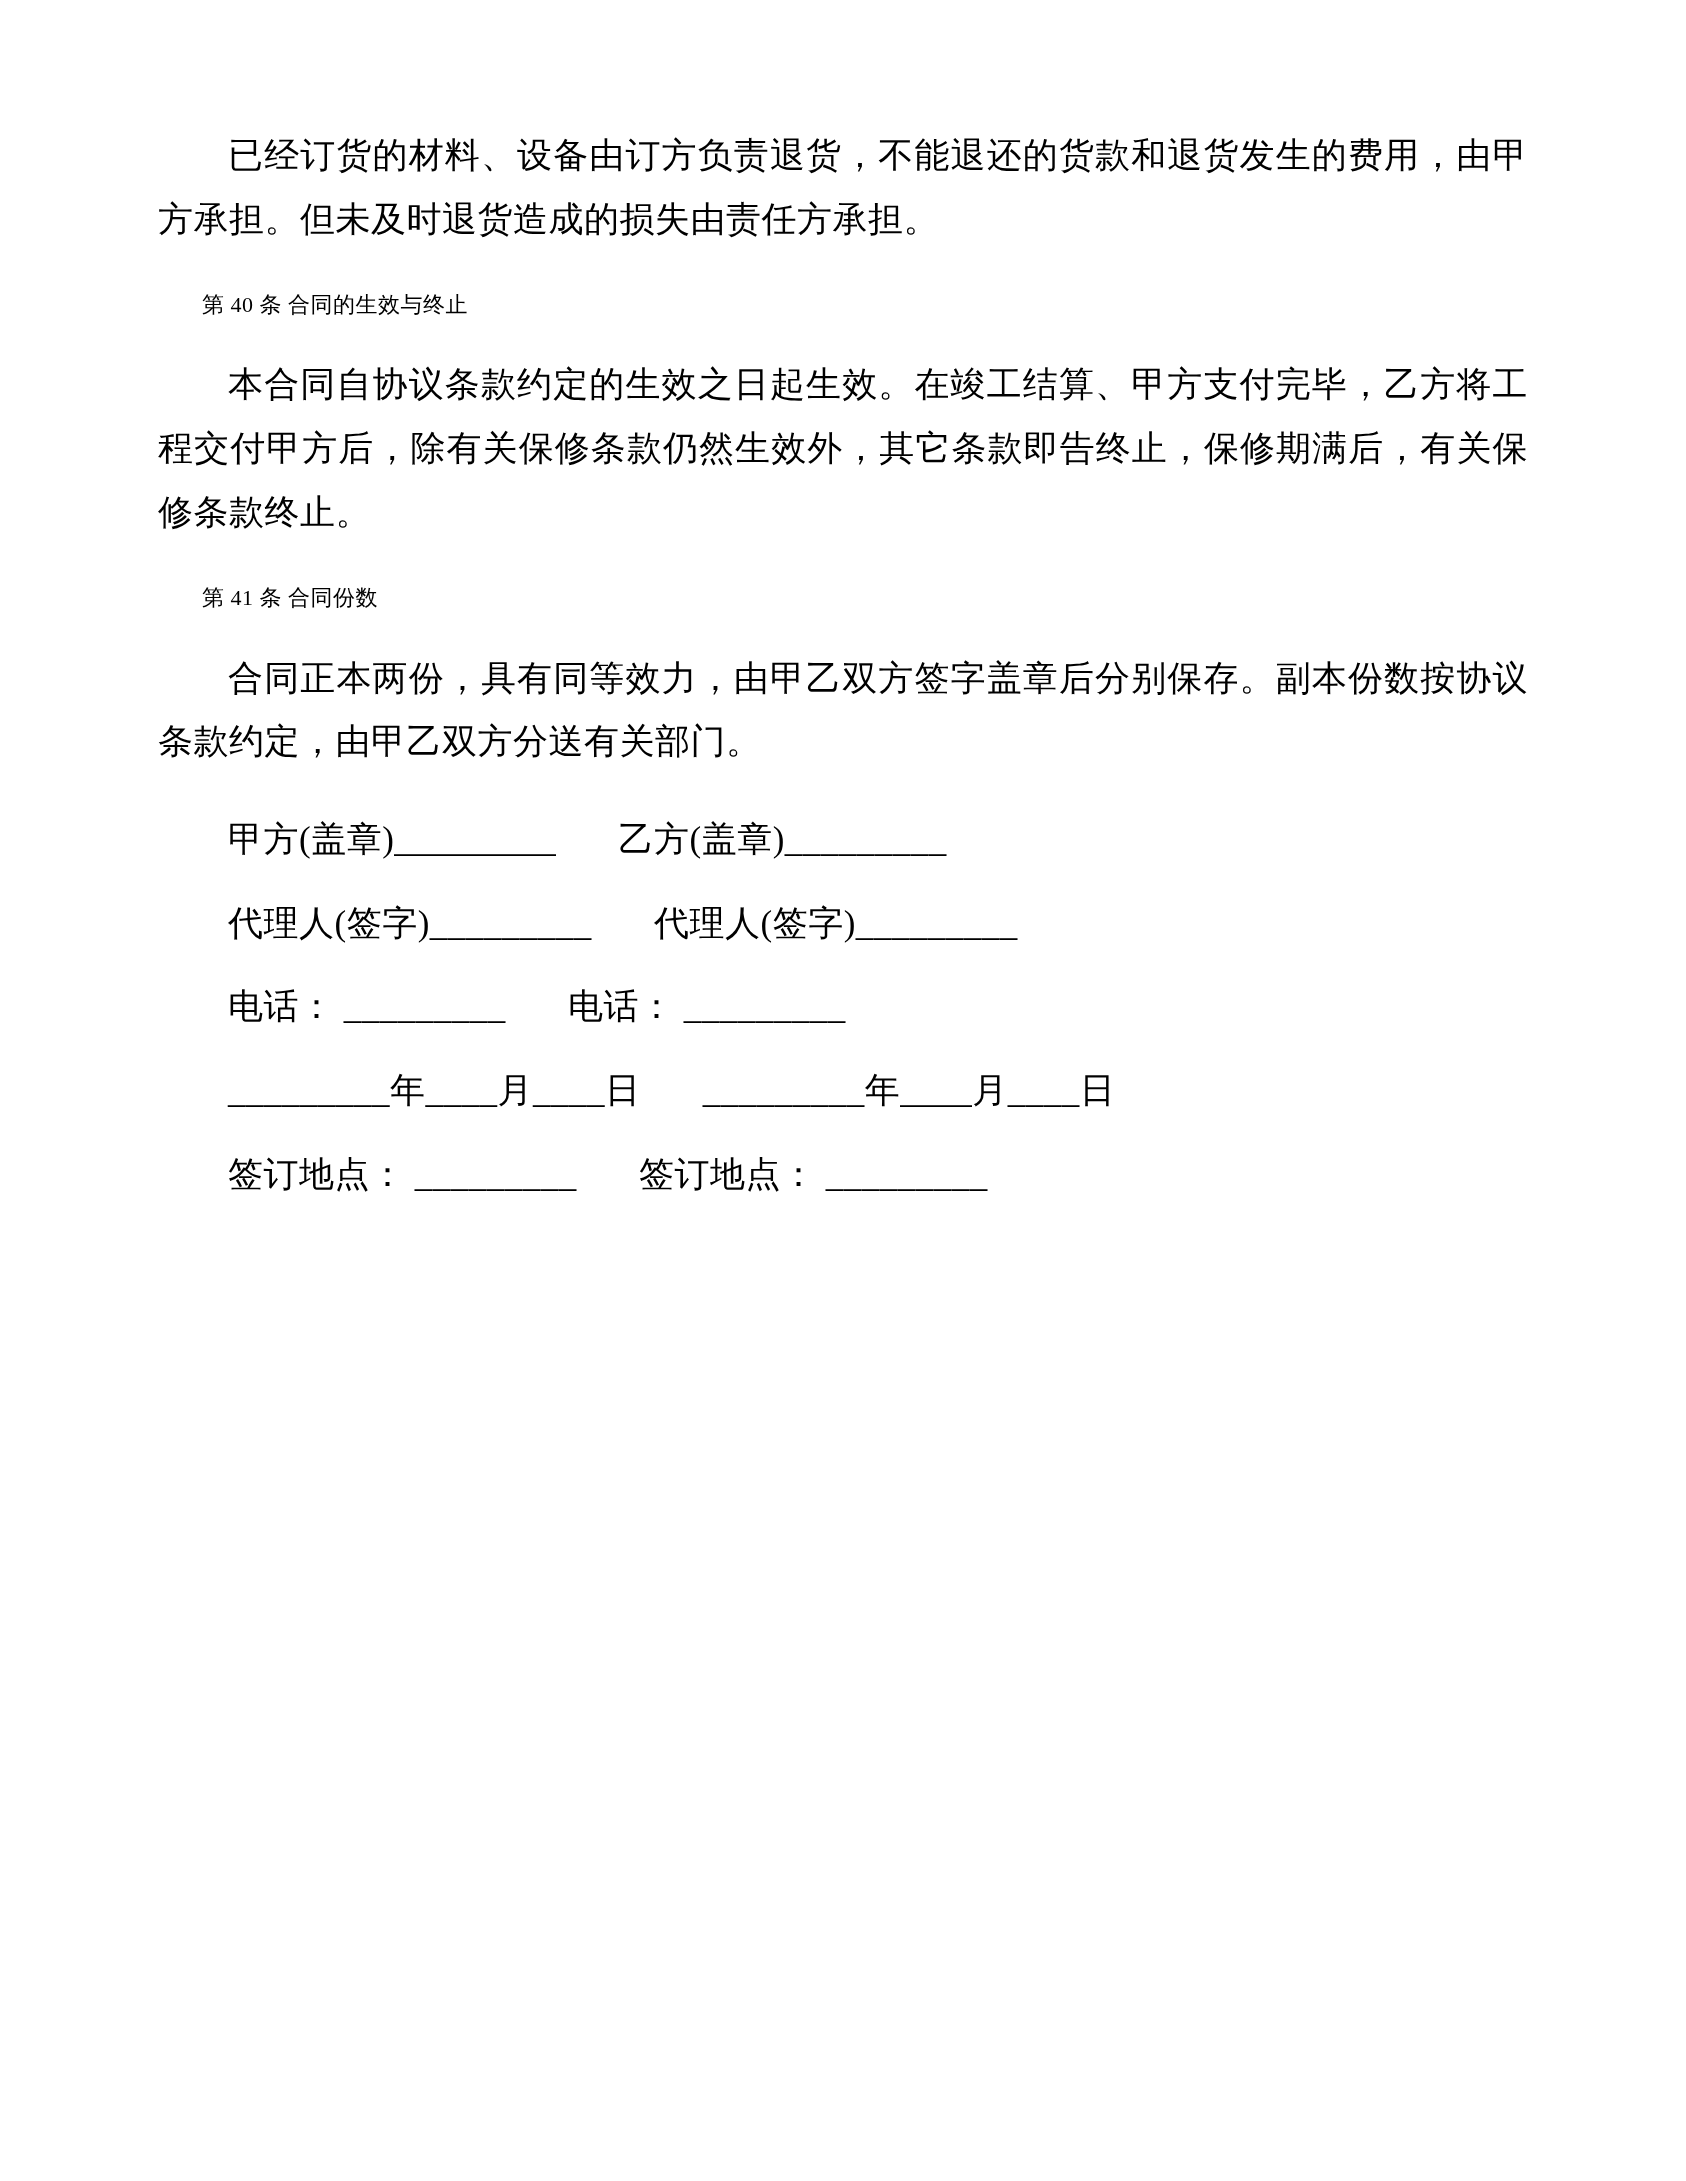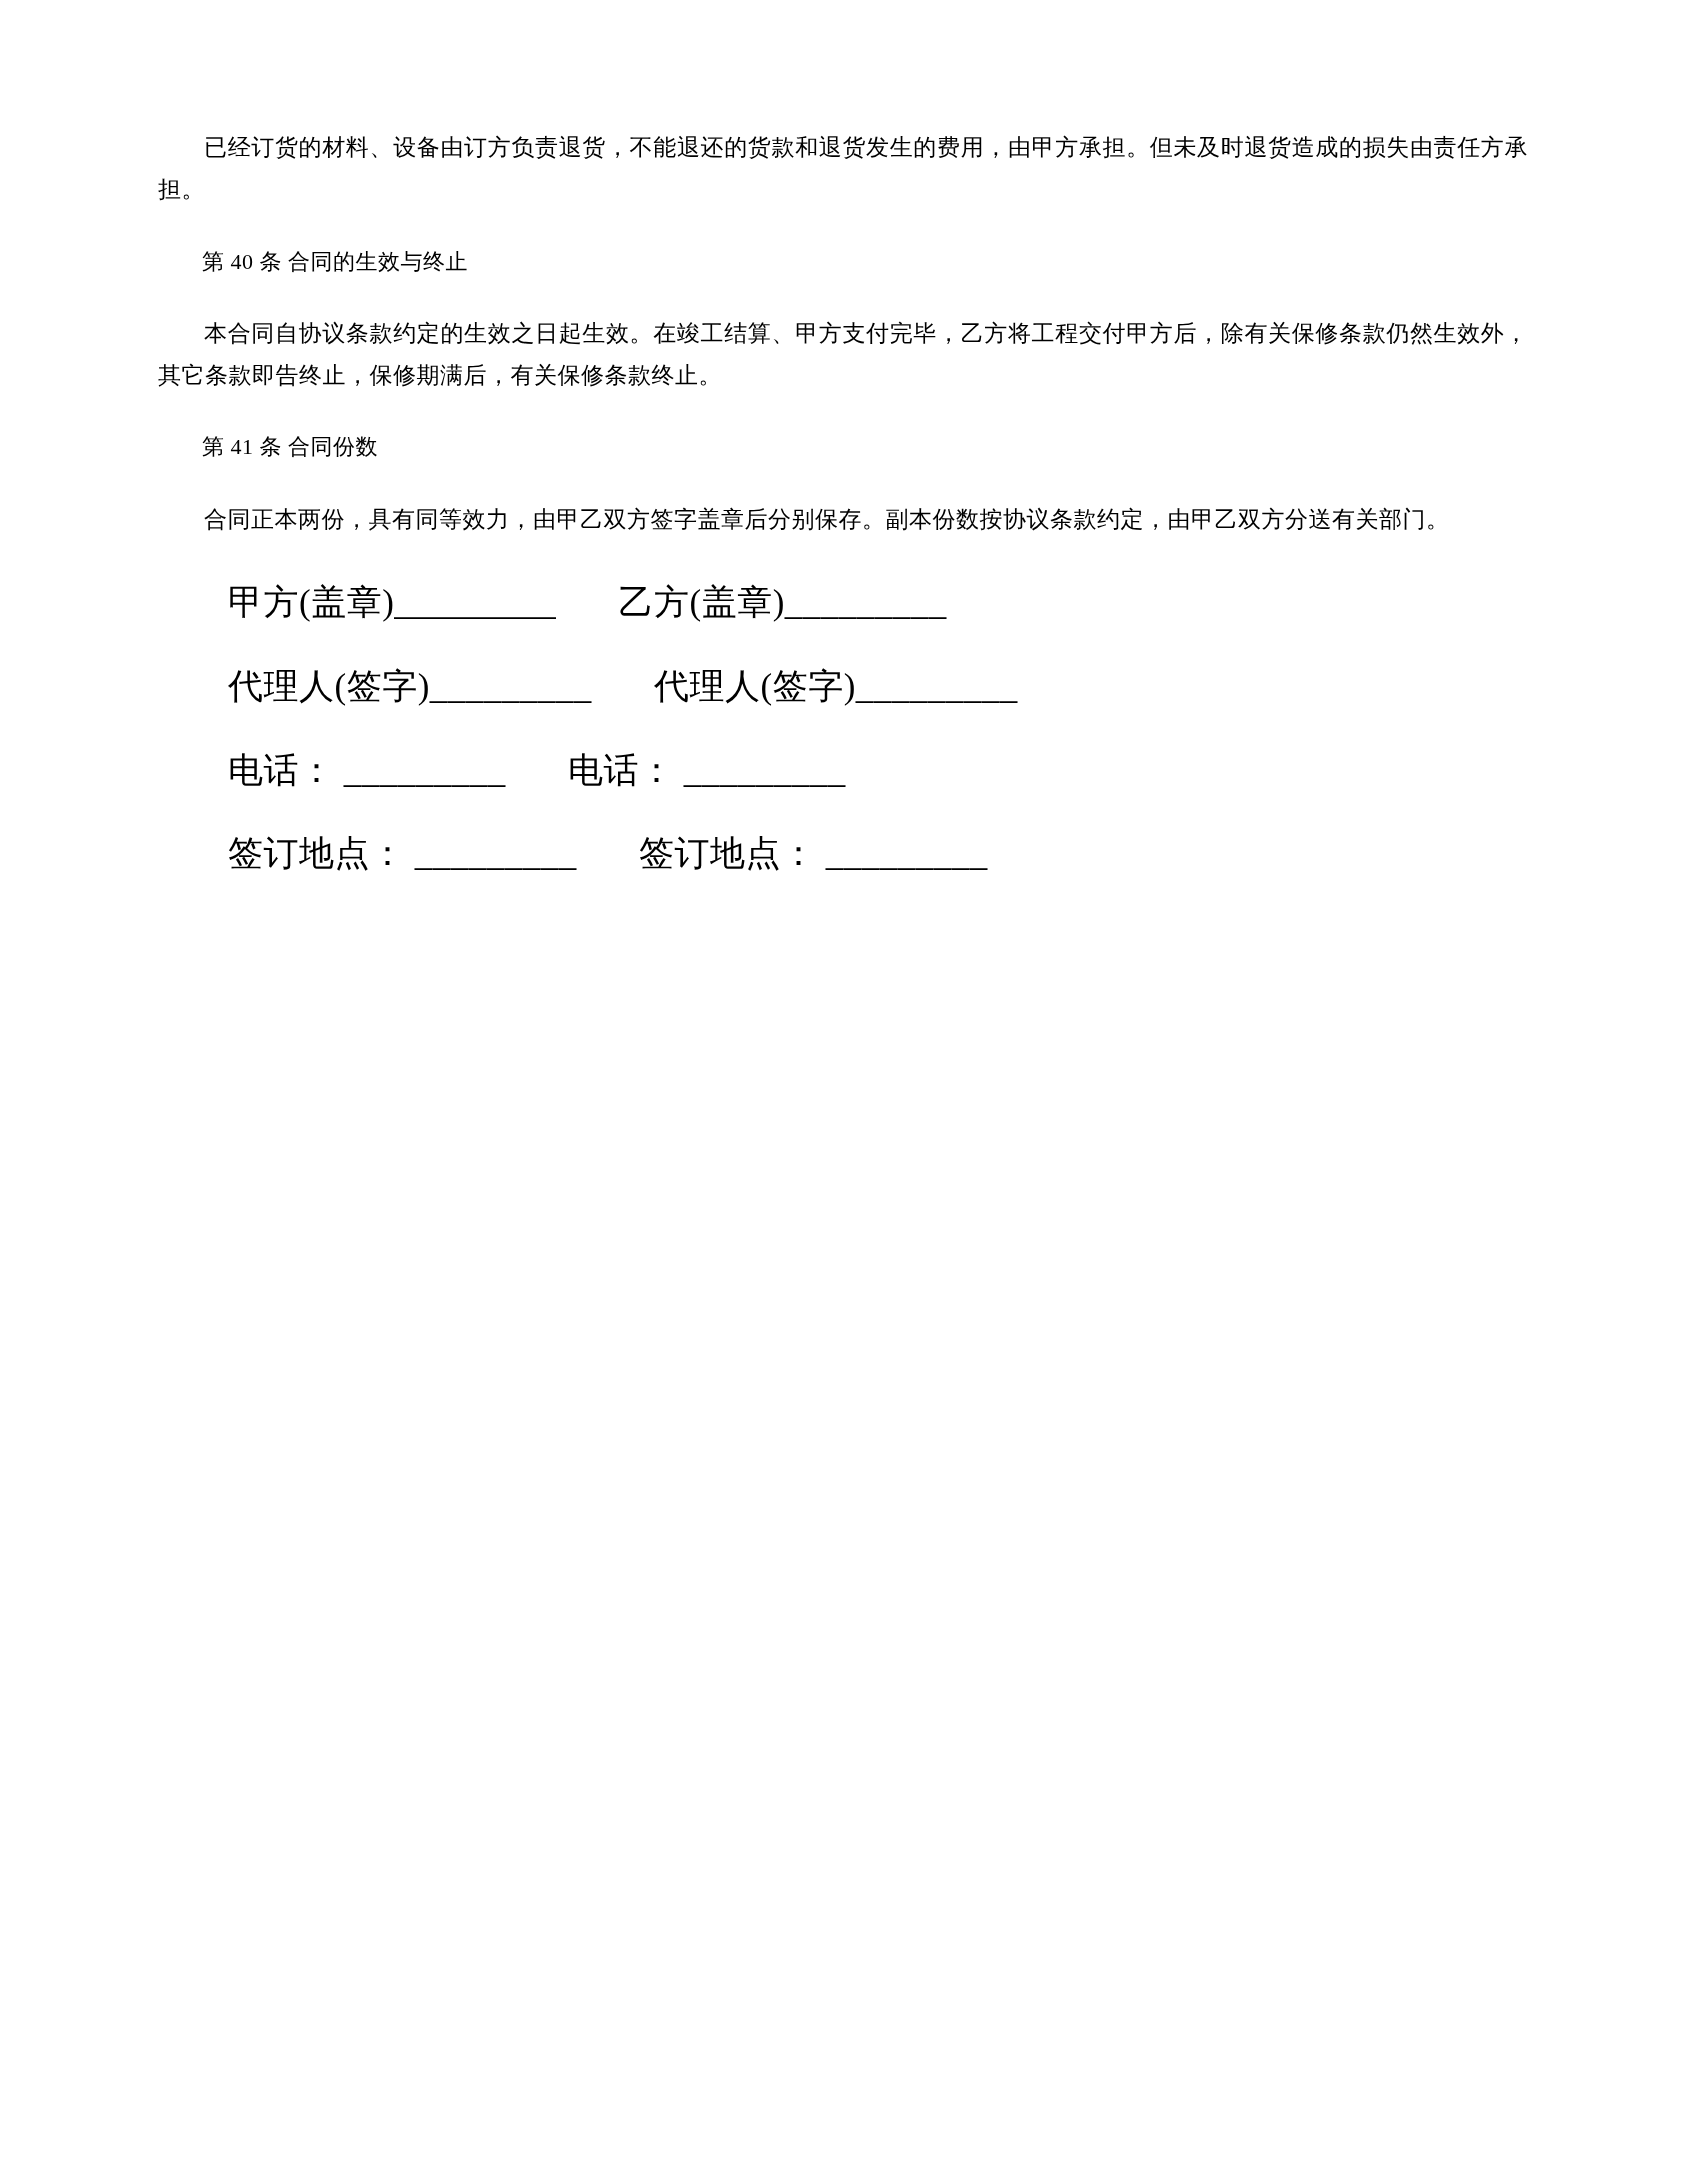--- a/index.html
+++ b/index.html
@@ -15,26 +15,27 @@
     color: #000000;
   }
   .page {
     box-sizing: border-box;
     width: 1686px;
     height: 2182px;
     padding: 127px 158px 92px 158px;
     background: #ffffff;
   }
   .para {
-    font-size: 23px;
+    font-size: 35px;
     line-height: 1.82;
     margin: 0 0 31px 0;
     text-indent: 2em;
     text-align: justify;
     letter-spacing: 0.5px;
+    font-family: Liberation Mono, monospace;
   }
   .clause-heading {
     font-size: 22px;
     line-height: 1.82;
     margin: 0 0 31px 0;
     text-indent: 2em;
     letter-spacing: 0.5px;
   }
   .sig-row {
     font-size: 35px;
@@ -75,20 +76,24 @@
   <div class="sig-row">
     <span class="sig-left">代理人(签字)_________</span>
     <span class="sig-right">代理人(签字)_________</span>
   </div>
 
   <div class="sig-row">
     <span class="sig-left">电话： _________</span>
     <span class="sig-right">电话： _________</span>
   </div>
 
+  <div class="sig-row">
+    <span class="sig-left">_________年____月____日</span>
+    <span class="sig-right">_________年____月____日</span>
+  </div>
 
   <div class="sig-row">
     <span class="sig-left">签订地点： _________</span>
     <span class="sig-right">签订地点： _________</span>
   </div>
 
 </div>
 
 
 </body></html>

